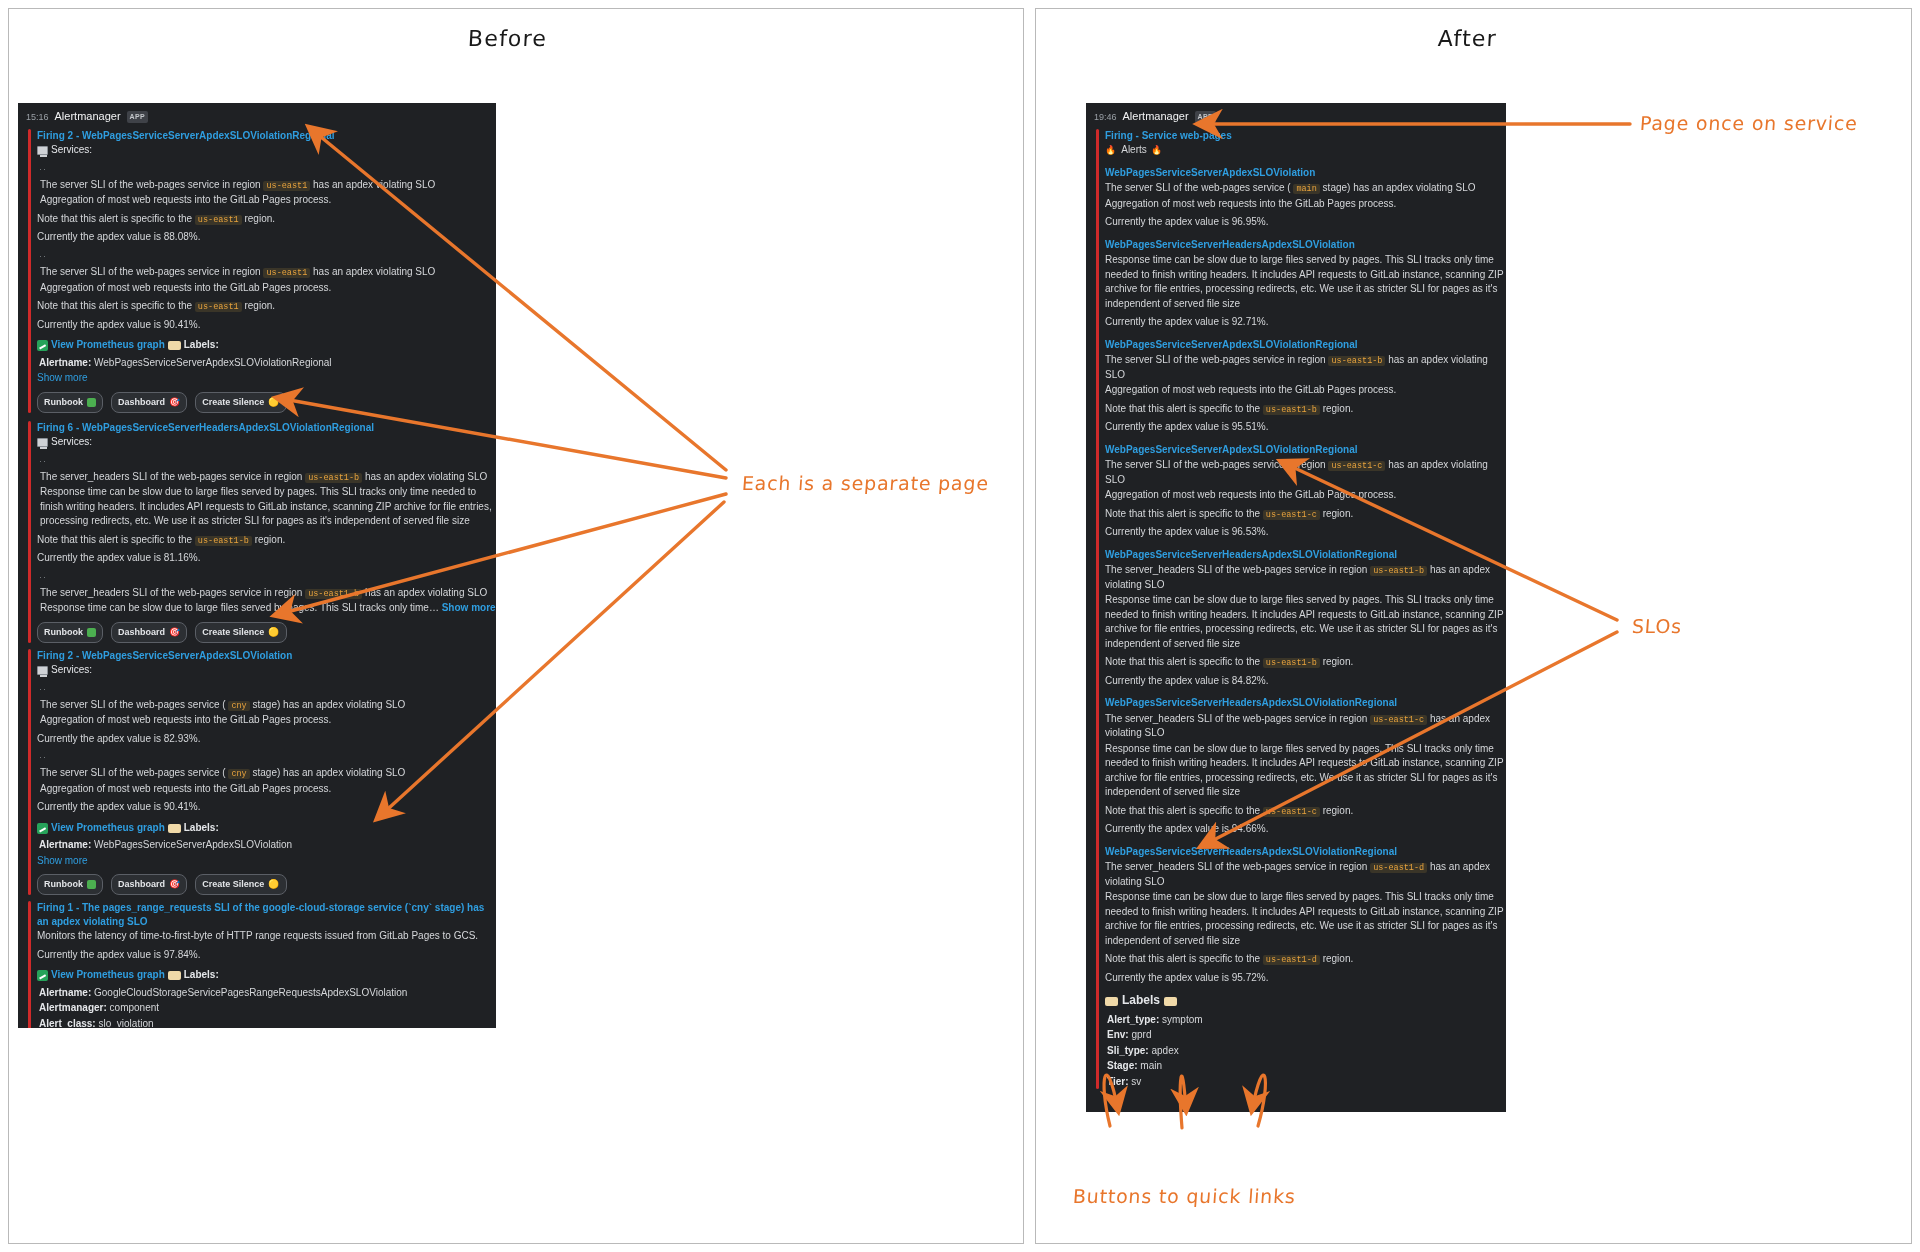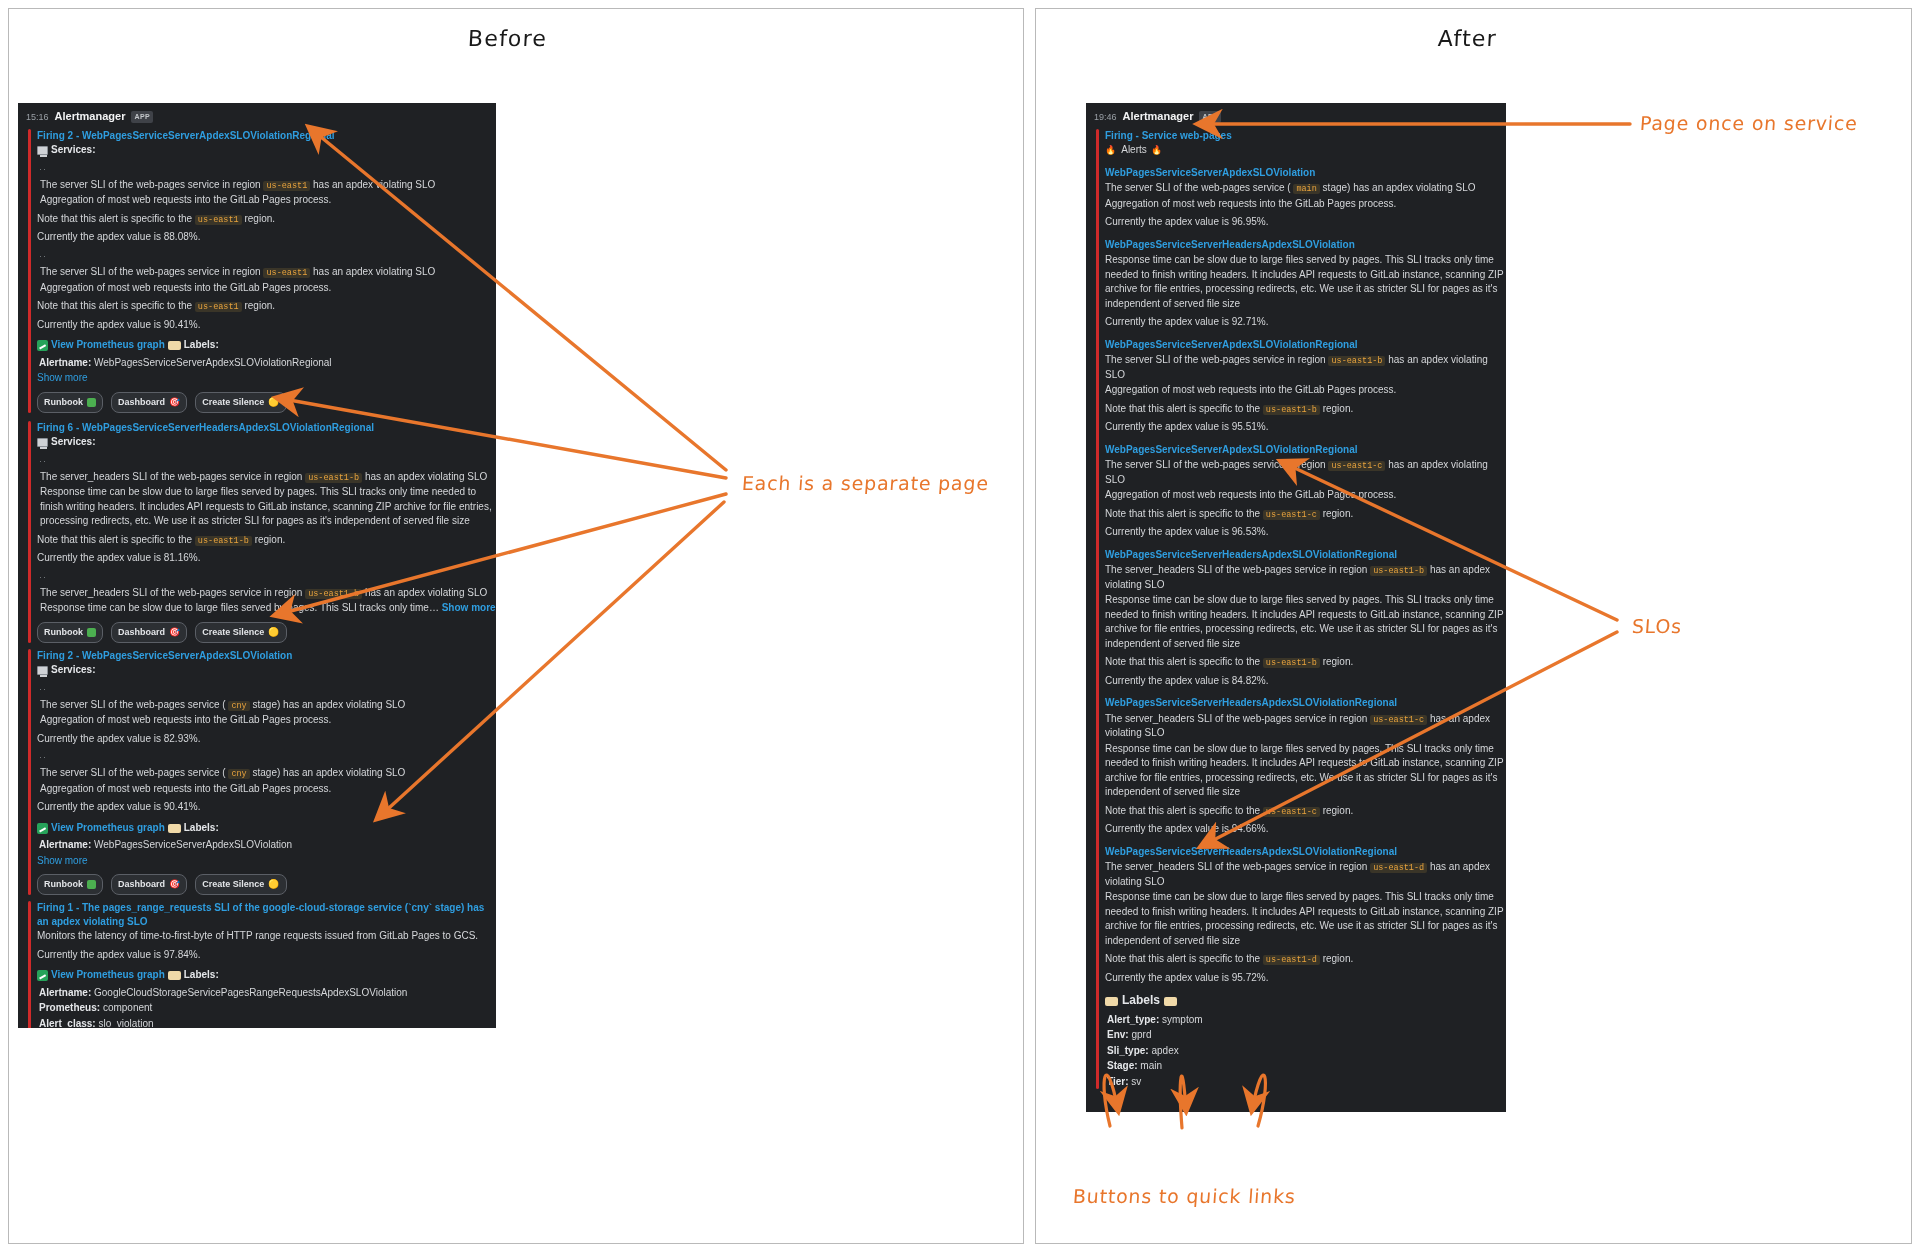--- a/index.html
+++ b/index.html
@@ -39,21 +39,21 @@
     overflow: hidden;
   }
   .slack.left-card  { left: 18px;  top: 103px; width: 478px; height: 925px; }
   .slack.right-card { left: 1046px; top: 103px; width: 420px; height: 1009px; margin-left: 40px; }
 
   .msg-head {
     display: flex; align-items: baseline; gap: 6px;
     padding: 6px 8px 1px 8px;
   }
   .msg-time { color: #9aa0a6; font-size: 9px; }
-  .msg-author { color: #f3f4f5; font-weight: bold; font-size: 11px; }
+  .msg-author { color: #f3f4f5; font-weight: normal; font-size: 11px; }
   .msg-app {
     background: #3f4248; color: #c4c7cb; font-size: 7px;
     padding: 1px 3px; border-radius: 2px; letter-spacing: .4px;
     text-transform: uppercase; font-weight: bold; position: relative; top: -1px;
   }
 
   
   .att {
     position: relative;
     margin: 3px 0 0 10px;
@@ -68,21 +68,21 @@
   .att-title {
     color: #2f9ee0; font-weight: bold; font-size: 10px;
     line-height: 1.35; margin-bottom: 1px;
   }
   .sub-title {
     color: #2f9ee0; font-weight: bold; font-size: 10px;
     margin-top: 8px; margin-bottom: 1px;
   }
   .services-line {
     display: flex; align-items: center; gap: 3px;
-    font-weight: bold; color: #e5e7ea; font-size: 10px; margin-bottom: 2px;
+    font-weight: normal; color: #e5e7ea; font-size: 10px; margin-bottom: 2px;
   }
   .alerts-line {
     display:flex; align-items:center; gap:5px;
     color:#d5d7da; font-size:10px; margin:1px 0 3px 0;
   }
   .dots { color: #7d8287; font-size: 9px; letter-spacing: 1px; margin: 5px 0 2px 2px; }
   p.t { margin: 0 0 4px 0; }
   p.t.tight { margin-bottom: 1px; }
   p.t.indent { padding-left: 3px; }
 
@@ -341,21 +341,21 @@
         <span class="i-chart"></span>
         <span class="promlink">View Prometheus graph</span>
         <span class="i-label"></span>
         <span class="lbl-strong">Labels:</span>
       </div>
       <div class="kv">
         <b>Alertname:</b>
         <span>GoogleCloudStorageServicePagesRangeRequestsApdexSLOViolation</span>
       </div>
       <div class="kv">
-        <b>Prometheus:</b>
+        <b>Alertmanager:</b>
         <span>component</span>
       </div>
       <div class="kv">
         <b>Alert_class:</b>
         <span>slo_violation</span>
       </div>
 
     </div>
   </div>
 

